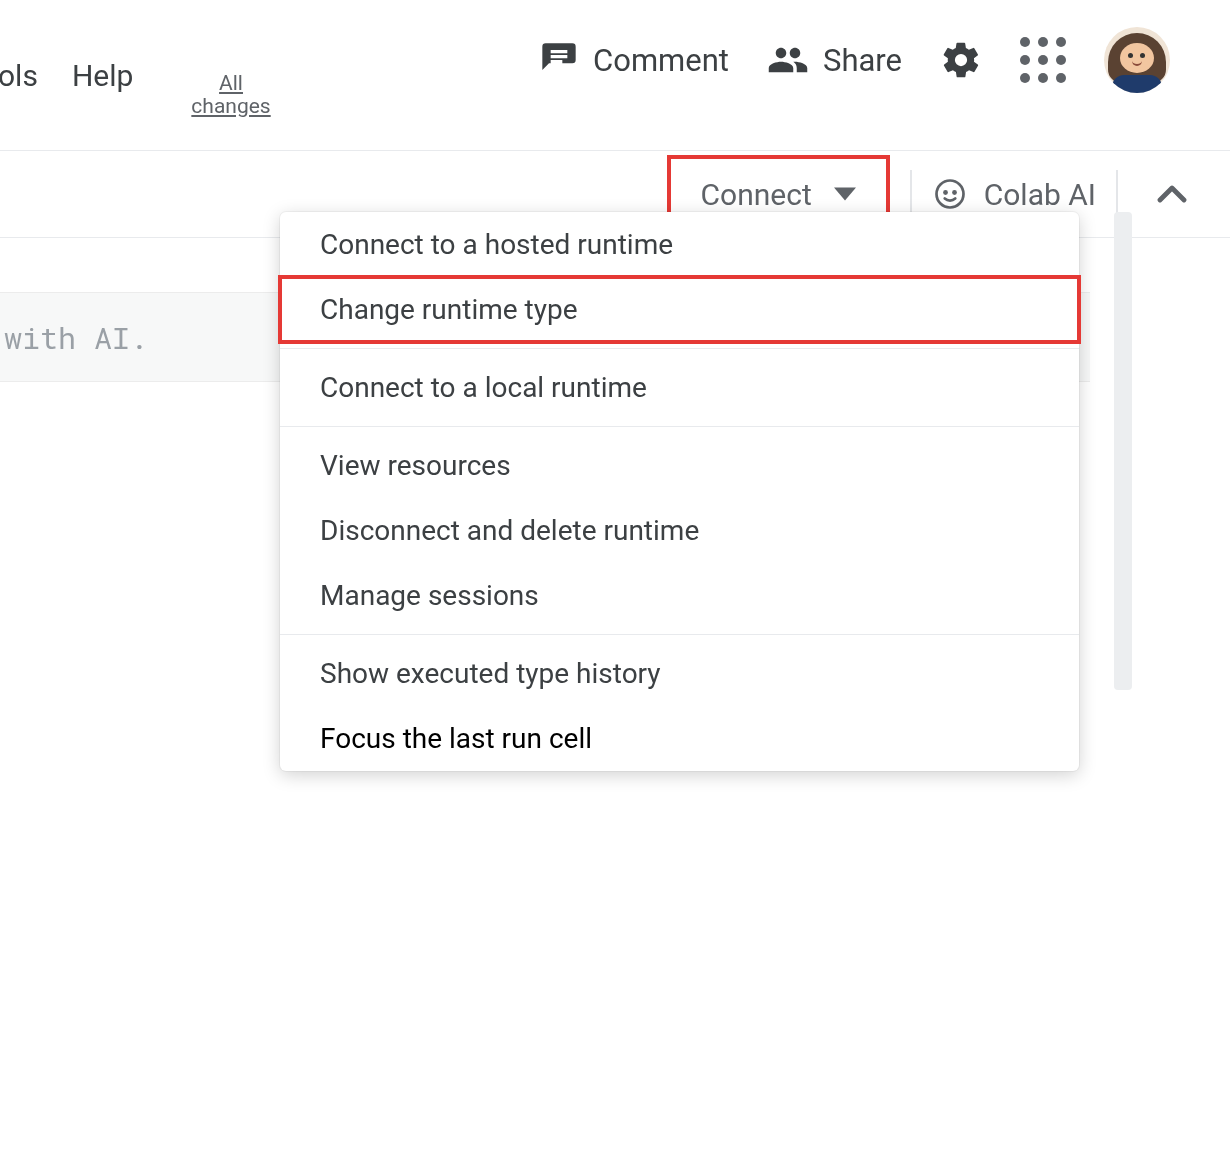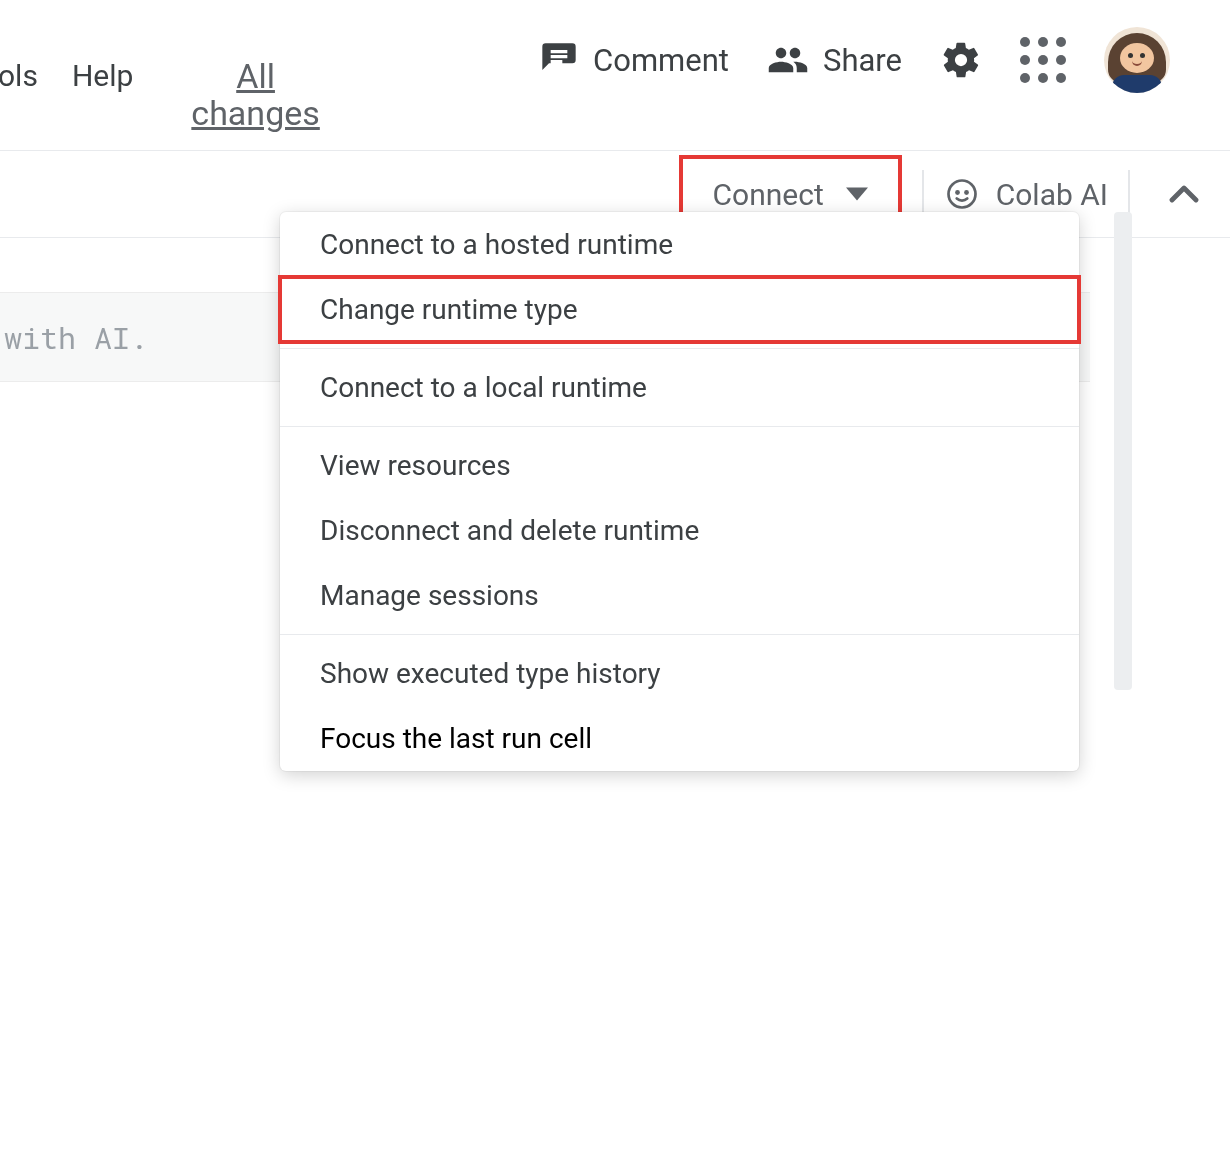--- a/index.html
+++ b/index.html
@@ -10,21 +10,21 @@
   .topbar {
     height:151px;
     border-bottom:1px solid #e8eaed;
     display:flex;
     align-items:center;
     justify-content:space-between;
     position:relative;
   }
   .menu-left { display:flex; align-items:center; gap:26px; padding-left:0; margin-left:-6px; }
   .menu-item { font-size:30px; color:#3c4043; cursor:pointer; padding:0 4px; }
-  .changes-link { font-size:34px; color:#5f6368; text-decoration:underline; cursor:pointer; text-align:center; line-height:1.1; margin-left:28px; margin-top:40px; }
+  .changes-link { font-size:21px; color:#5f6368; text-decoration:underline; cursor:pointer; text-align:center; line-height:1.1; margin-left:28px; margin-top:40px; }
   .top-right { display:flex; align-items:center; gap:38px; margin-top:-30px; padding-right:60px; }
   .top-action { display:flex; align-items:center; gap:14px; font-size:31px; color:#3c4043; cursor:pointer;justify-content:flex-end; }
   .icon-box { display:flex; align-items:center; justify-content:center; }
   .avatar { width:66px; height:66px; border-radius:50%; background:#f0e4d6; position:relative; overflow:hidden; }
   .avatar .hair { position:absolute; top:6px; left:4px; right:4px; height:50px; background:#5a4232; border-radius:30px 30px 14px 14px; }
   .avatar .face { position:absolute; top:16px; left:16px; width:34px; height:30px; background:#f2c6a0; border-radius:50%; }
   .avatar .eye { position:absolute; width:5px; height:5px; background:#333; border-radius:50%; top:26px; }
   .avatar .eye.l{ left:24px; } .avatar .eye.r{ left:36px; }
   .avatar .mouth { position:absolute; width:10px; height:5px; border-bottom:2px solid #8a4b3a; border-radius:0 0 10px 10px; top:34px; left:28px; }
   .avatar .shirt { position:absolute; bottom:0; left:8px; right:8px; height:18px; background:#1f3b6b; border-radius:12px 12px 0 0; }
@@ -32,21 +32,21 @@
   
   .apps-grid { display:grid; grid-template-columns:repeat(3,10px); grid-template-rows:repeat(3,10px); gap:8px; }
   .apps-grid span { width:10px; height:10px; background:#5f6368; border-radius:50%; }
 
   
   .toolbar {
     height:87px;
     border-bottom:1px solid #e8eaed;
     display:flex; align-items:center; justify-content:flex-end;
     gap:0;
-    padding-right:20px;
+    padding-right:32px;
     position:relative;
   }
   .connect-btn {
     display:flex; align-items:center; gap:22px;
     font-size:30px; color:#5f6368; padding:18px 30px;
     border:4px solid #e53935; cursor:pointer; background:#fff;
   }
   .vsep { width:2px; height:48px; background:#e4e6e9; margin:0 20px; }
   .colab-ai { display:flex; align-items:center; gap:16px; font-size:30px; color:#5f6368; cursor:pointer; }
   .collapse-btn { width:52px; height:52px; display:flex; align-items:center; justify-content:center; cursor:pointer; margin-left:8px; }

